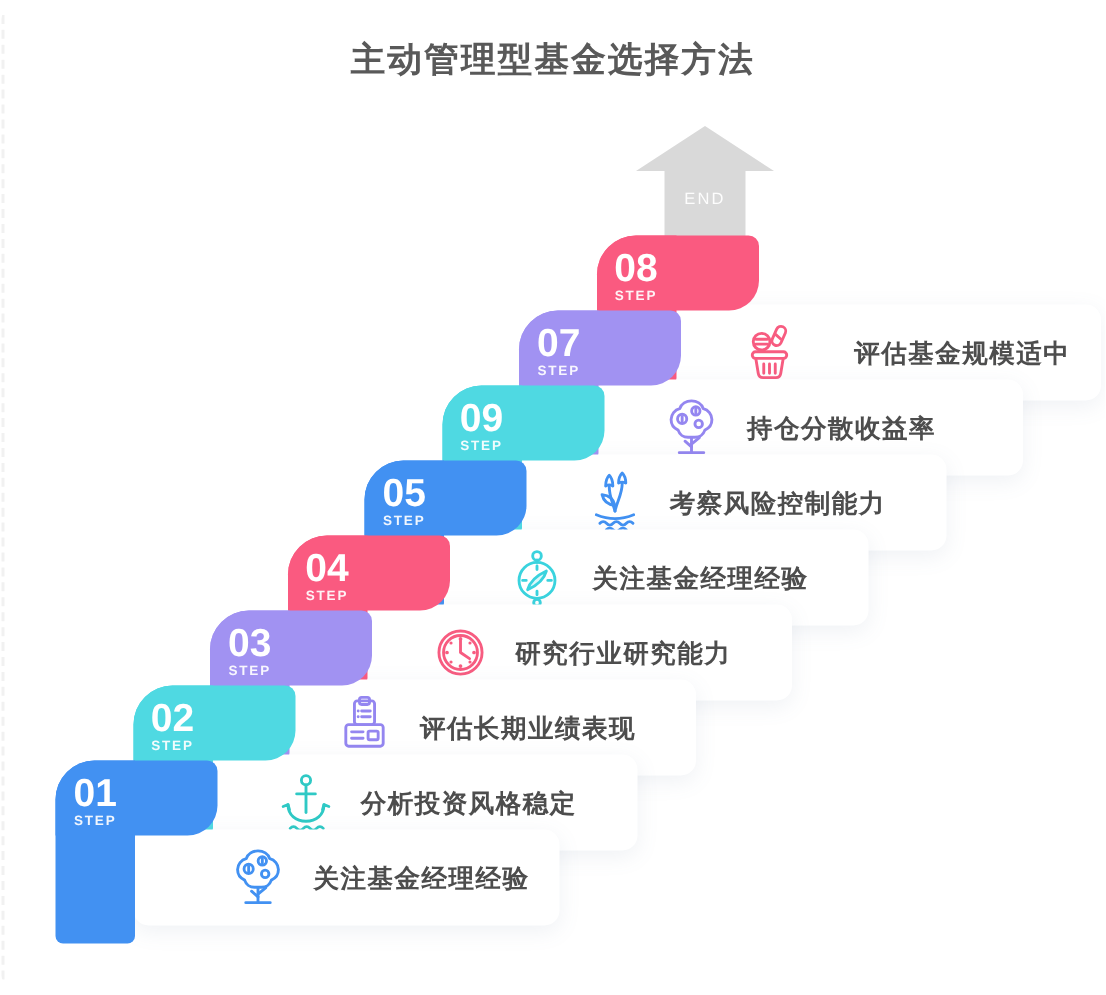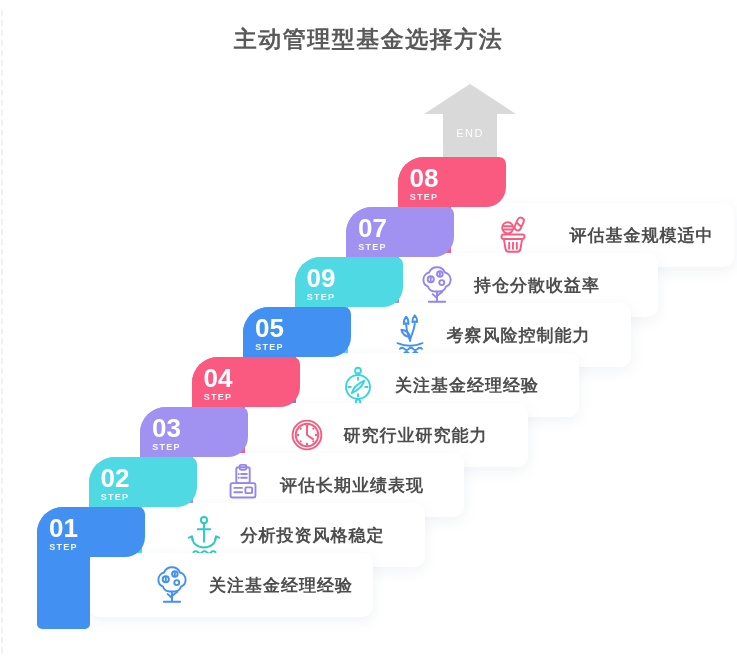--- a/index.html
+++ b/index.html
@@ -205,21 +205,21 @@
     </div>
 
     <div class="card" style="left: 346px; top: 207px; z-index: 86;">
       <div class="col" style="height: 100px; background: rgb(161, 146, 242);"></div>
       <div class="wing" style="background: rgb(161, 146, 242);"></div>
       <div class="num-wrap">
         <div class="num">07</div>
         <div class="step-word">STEP</div>
       </div>
     </div>
-    <div class="panel" style="left: 374px; top: 253px; z-index: 85;">
+    <div class="panel" style="left: 398px; top: 253px; z-index: 85;">
       <span class="icon">
           <svg viewBox="0 0 48 48" fill="none" stroke="#9486f0" stroke-width="2" stroke-linecap="round" stroke-linejoin="round">
     <path d="M24 5.5c3.8 0 7 2.2 8.2 5.4 3.4.8 6 3.9 6 7.6 0 3.3-2 6.1-4.9 7.3-.9 2.9-3.7 5-6.9 5h-4.8c-3.2 0-6-2.1-6.9-5-2.9-1.2-4.9-4-4.9-7.3 0-3.7 2.6-6.8 6-7.6C17 7.7 20.2 5.5 24 5.5z"></path>
     <circle cx="17.5" cy="18" r="3.2"></circle>
             <path d="M17.5 16.4v3.2"></path>
     <circle cx="27" cy="12.5" r="2.9"></circle>
             <path d="M27 11.1v2.8"></path>
     <circle cx="29" cy="21.5" r="2.6"></circle>
     <path d="M24 31v9.5"></path>
             <path d="M24 35.5l5.5-4.5"></path>

